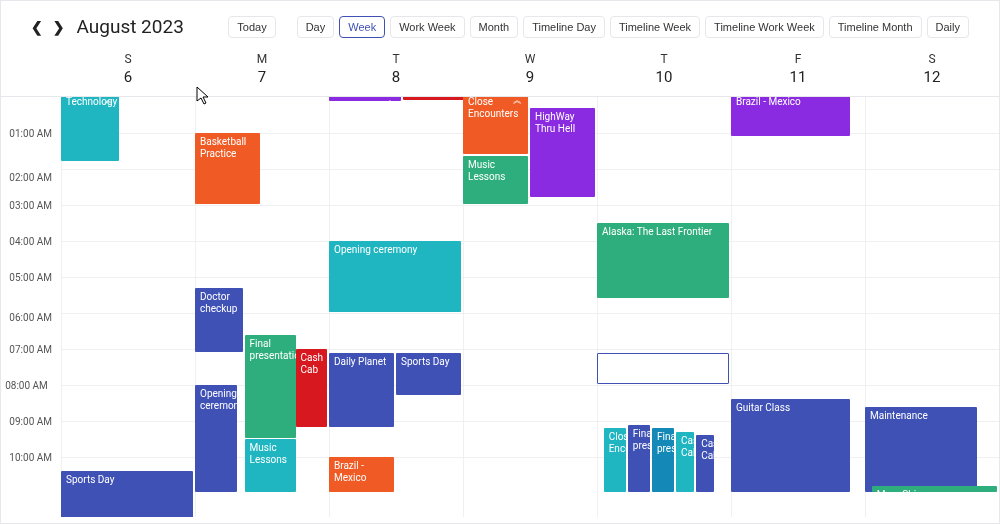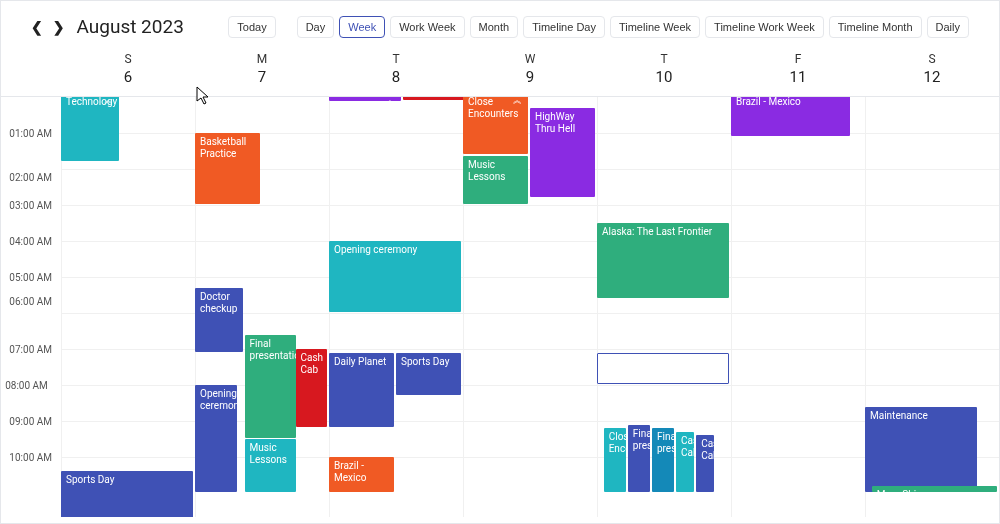--- a/index.html
+++ b/index.html
@@ -85,21 +85,21 @@
     </div>
   </div>
 
 <div class="grid-wrap">
   <div class="time-col" id="time-col">
       <div class="time-label" style="top: 36px;">01:00 AM</div>
       <div class="time-label" style="top: 72px; margin-top: 8px;">02:00 AM</div>
       <div class="time-label" style="top: 108px; padding-left: 6px;">03:00 AM</div>
       <div class="time-label" style="top: 144px;">04:00 AM</div>
       <div class="time-label" style="top: 180px;">05:00 AM</div>
-      <div class="time-label" style="top: 204px;">06:00 AM</div>
+      <div class="time-label" style="top: 220px;">06:00 AM</div>
       <div class="time-label" style="top: 252px;">07:00 AM</div>
       <div class="time-label" style="top: 288px; text-align: center;">08:00 AM</div>
       <div class="time-label" style="top: 324px;">09:00 AM</div>
       <div class="time-label" style="top: 360px;">10:00 AM</div>
     </div>
   <div class="grid-lines" id="grid-lines">
       <div class="hline" style="top: 36px;"></div>
       <div class="hline" style="top: 72px;"></div>
       <div class="hline" style="top: 108px;"></div>
       <div class="hline" style="top: 144px;"></div>
@@ -138,20 +138,21 @@
       <div class="ev" style="left: 402px; width: 65px; top: 59.4px; height: 47.6px; background: rgb(47, 174, 125);">Music Lessons</div>
       <div class="ev" style="left: 469px; width: 65px; top: 10.8px; height: 89px; background: rgb(138, 43, 226);">HighWay Thru Hell</div>
       <div class="ev" style="left: 536px; width: 132px; top: 126px; height: 74.6px; background: rgb(47, 174, 125);">Alaska: The Last Frontier</div>
       <div class="ev sel" style="left: 536px; width: 132px; top: 255.6px; height: 31.4px; background: white;"></div>
       <div class="ev" style="left: 542.7px; width: 22.12px; top: 331.2px; height: 63.8px; background: rgb(31, 182, 193);">Close Encounters</div>
       <div class="ev" style="left: 566.82px; width: 22.12px; top: 327.6px; height: 67.4px; background: rgb(63, 81, 181);">Final presentation</div>
       <div class="ev" style="left: 590.94px; width: 22.12px; top: 331.2px; height: 63.8px; background: rgb(20, 137, 184);">Final presentation</div>
       <div class="ev" style="left: 615.06px; width: 18.1px; top: 334.8px; height: 60.2px; background: rgb(31, 182, 193);">Cash Cab</div>
       <div class="ev" style="left: 635.16px; width: 18.1px; top: 338.4px; height: 56.6px; background: rgb(63, 81, 181);">Cash Cab</div>
       <div class="ev" style="left: 670px; width: 118.6px; top: -3.6px; height: 42.2px; background: rgb(138, 43, 226);">Brazil - Mexico</div>
+      <div class="ev" style="left: 670px; width: 118.6px; top: 302.4px; height: 92.6px; background: rgb(63, 81, 181);">Guitar Class</div>
       <div class="ev" style="left: 804px; width: 112px; top: 309.6px; height: 85.4px; background: rgb(63, 81, 181);">Maintenance</div>
       <div class="ev" style="left: 810.7px; width: 125.3px; top: 388.8px; height: 6.2px; background: rgb(47, 174, 125);">MoonShiners</div>
     </div>
 </div>
 
 <svg class="cursor-ptr" width="16" height="20" viewBox="0 0 16 20">
     <path d="M1 1 L1 15 L5 12 L8 18 L10 17 L7 11 L12 11 Z" fill="#fff" stroke="#000" stroke-width="1"></path>
   </svg>
 
 </body></html>

